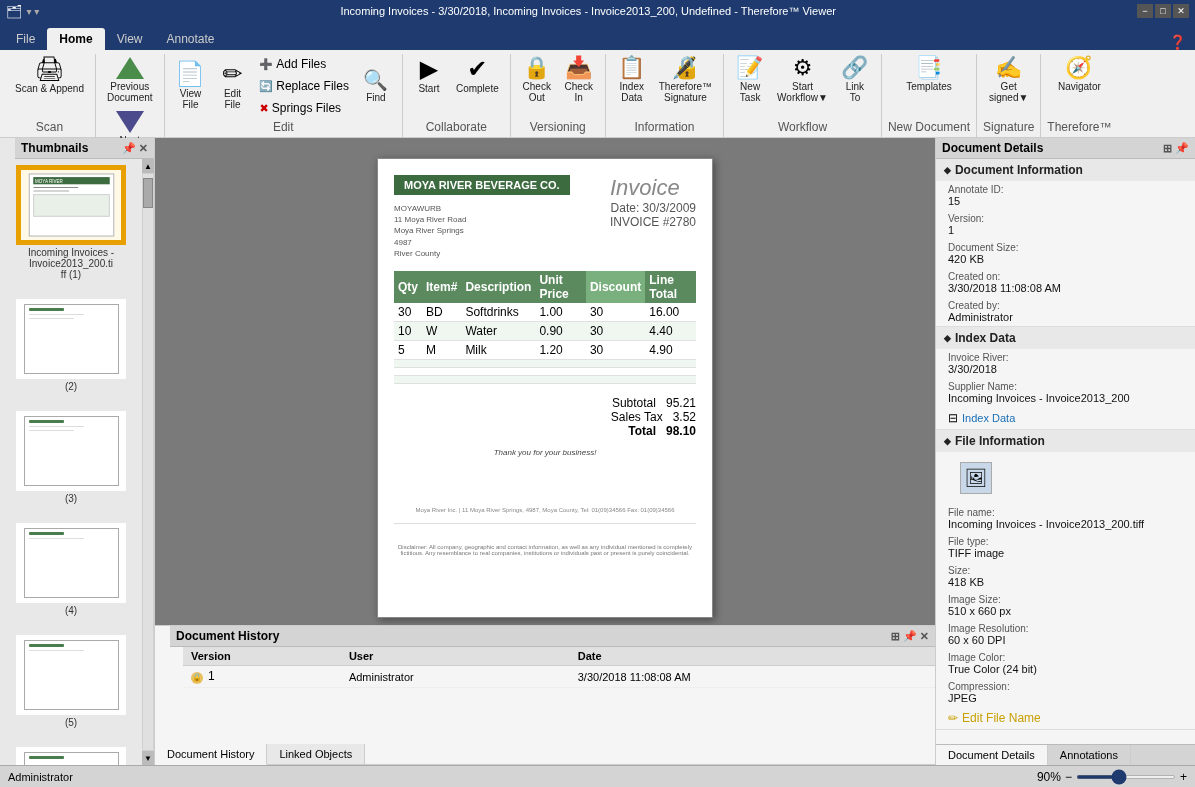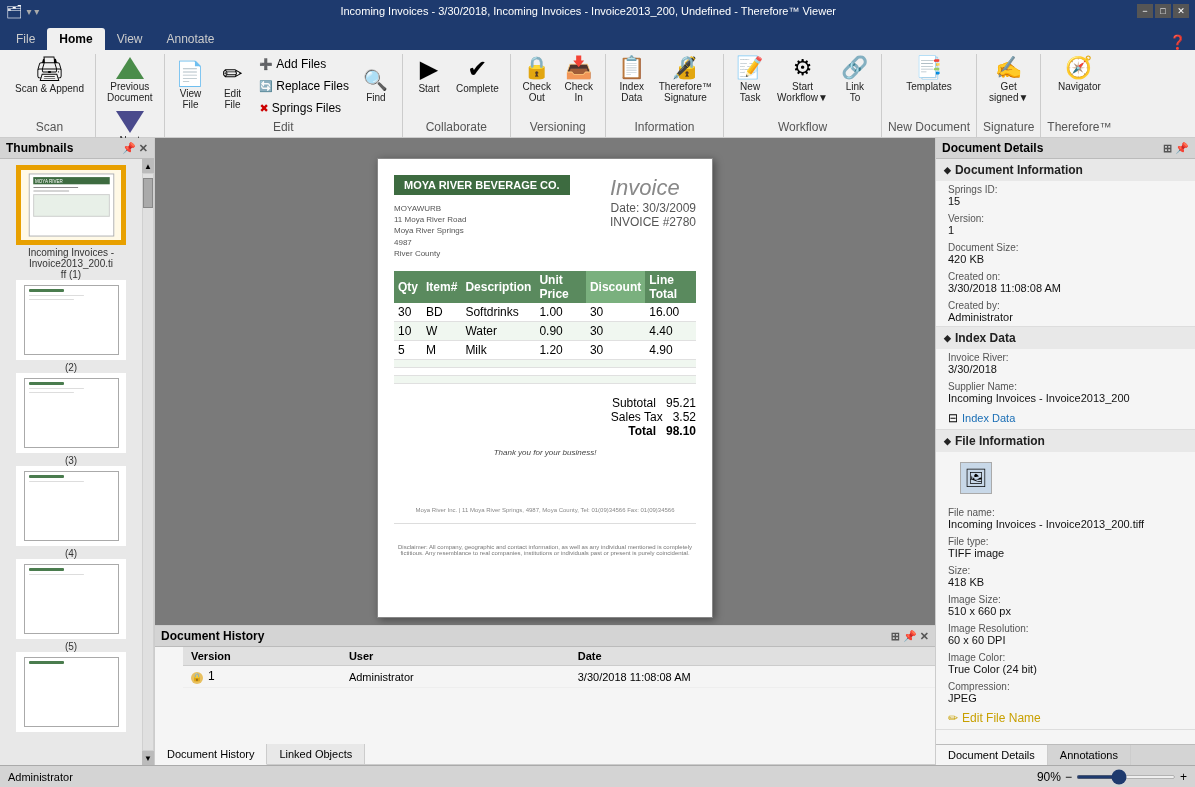--- a/index.html
+++ b/index.html
@@ -25,24 +25,24 @@
     .ribbon-btn { display: flex; flex-direction: column; align-items: center; padding: 2px 4px; cursor: pointer; border: 1px solid transparent; border-radius: 3px; min-width: 40px; }
     .ribbon-btn .icon { font-size: 24px; line-height: 1; }
     .ribbon-btn .label { font-size: 10px; text-align: center; margin-top: 2px; color: #222; white-space: nowrap; }
     .ribbon-btn-small { display: flex; flex-direction: row; align-items: center; padding: 2px 4px; cursor: pointer; border: 1px solid transparent; border-radius: 3px; gap: 3px; white-space: nowrap; }
 
     
     .main-area { display: flex; flex: 1; overflow: hidden; }
 
     
     .thumbnails-panel { width: 155px; background: #e8e8e8; border-right: 1px solid #ccc; display: flex; flex-direction: column; }
-    .panel-header { background: #d4d4d4; border-bottom: 1px solid #bbb; padding: 3px 6px; display: flex; align-items: center; justify-content: space-between; font-size: 11px; font-weight: 600; }
+    .panel-header { background: #d4d4d4; border-bottom: 1px solid #bbb; padding: 3px 6px; display: flex; align-items: center; justify-content: space-between; font-size: 11px; font-weight: 600; margin-left: 15px; }
     .panel-header-controls { display: flex; gap: 3px; }
     .panel-header-btn { cursor: pointer; color: #555; font-size: 11px; }
-    .thumbnails-scroll { flex: 1; overflow-y: auto; padding: 6px; display: flex; flex-direction: column; gap: 0; }
+    .thumbnails-scroll { flex: 1; overflow-y: auto; padding: 6px; display: flex; flex-direction: column; gap: 19px; }
     .thumb-item { display: flex; flex-direction: column; align-items: center; gap: 2px; cursor: pointer; }
     .thumb-img { width: 110px; height: 80px; background: white; border: 2px solid transparent; display: flex; align-items: center; justify-content: center; position: relative; overflow: hidden; }
     .thumb-img.active { border-color: #e8a000; background: #fff9e6; }
     .thumb-img.active::before { content: ''; position: absolute; inset: 0; border: 3px solid #e8a000; }
     .thumb-label { font-size: 10px; color: #333; text-align: center; }
     .thumb-doc { width: 95px; height: 70px; background: white; border: 1px solid #aaa; position: relative; overflow: hidden; }
     .thumb-line { height: 3px; background: #4a7c4e; margin: 3px 4px; border-radius: 1px; }
 
     
     .doc-viewer { flex: 1; background: #7a7a7a; display: flex; flex-direction: column; overflow: hidden; }
@@ -510,21 +510,21 @@
         <span class="panel-header-btn">📌</span>
       </div>
     </div>
 
     <div class="details-section">
       <div class="details-section-header">
         <span class="arrow">◆</span>
         <span>Document Information</span>
       </div>
       <div class="details-row">
-        <span class="details-label">Springs ID:</span>
+        <span class="details-label">Annotate ID:</span>
         <span class="details-value">15</span>
       </div>
       <div class="details-row">
         <span class="details-label">Version:</span>
         <span class="details-value">1</span>
       </div>
       <div class="details-row">
         <span class="details-label">Document Size:</span>
         <span class="details-value">420 KB</span>
       </div>

